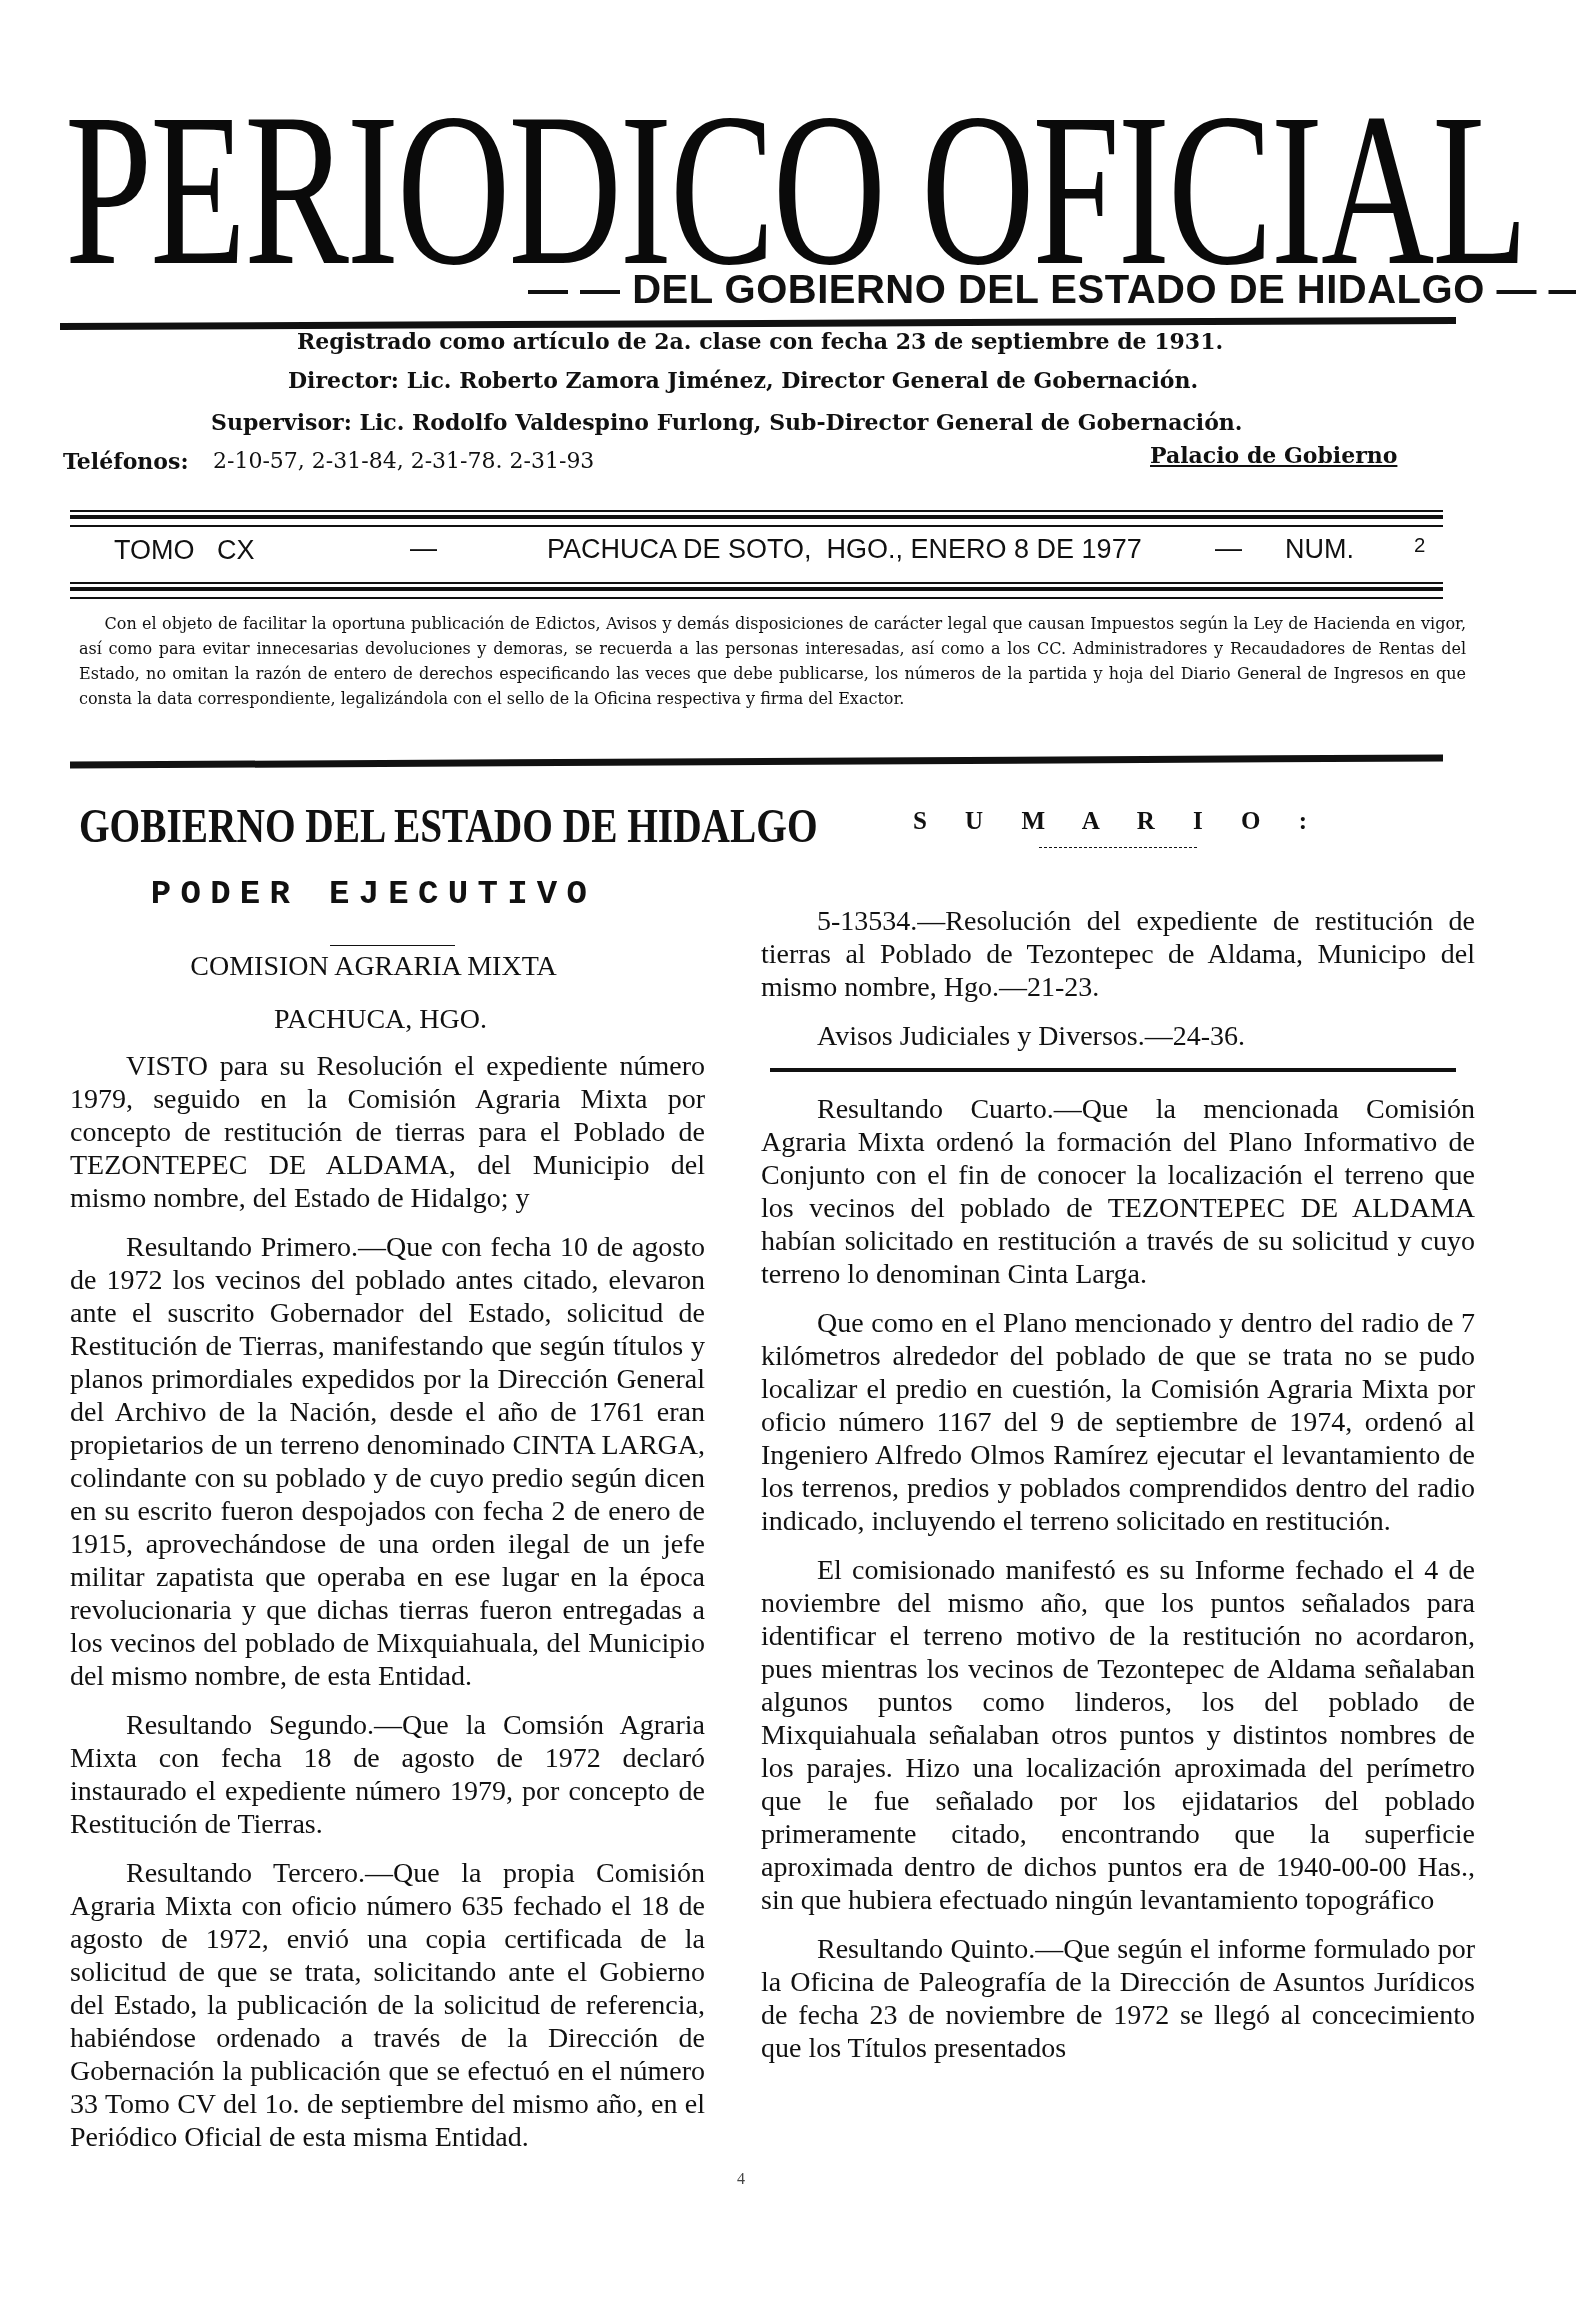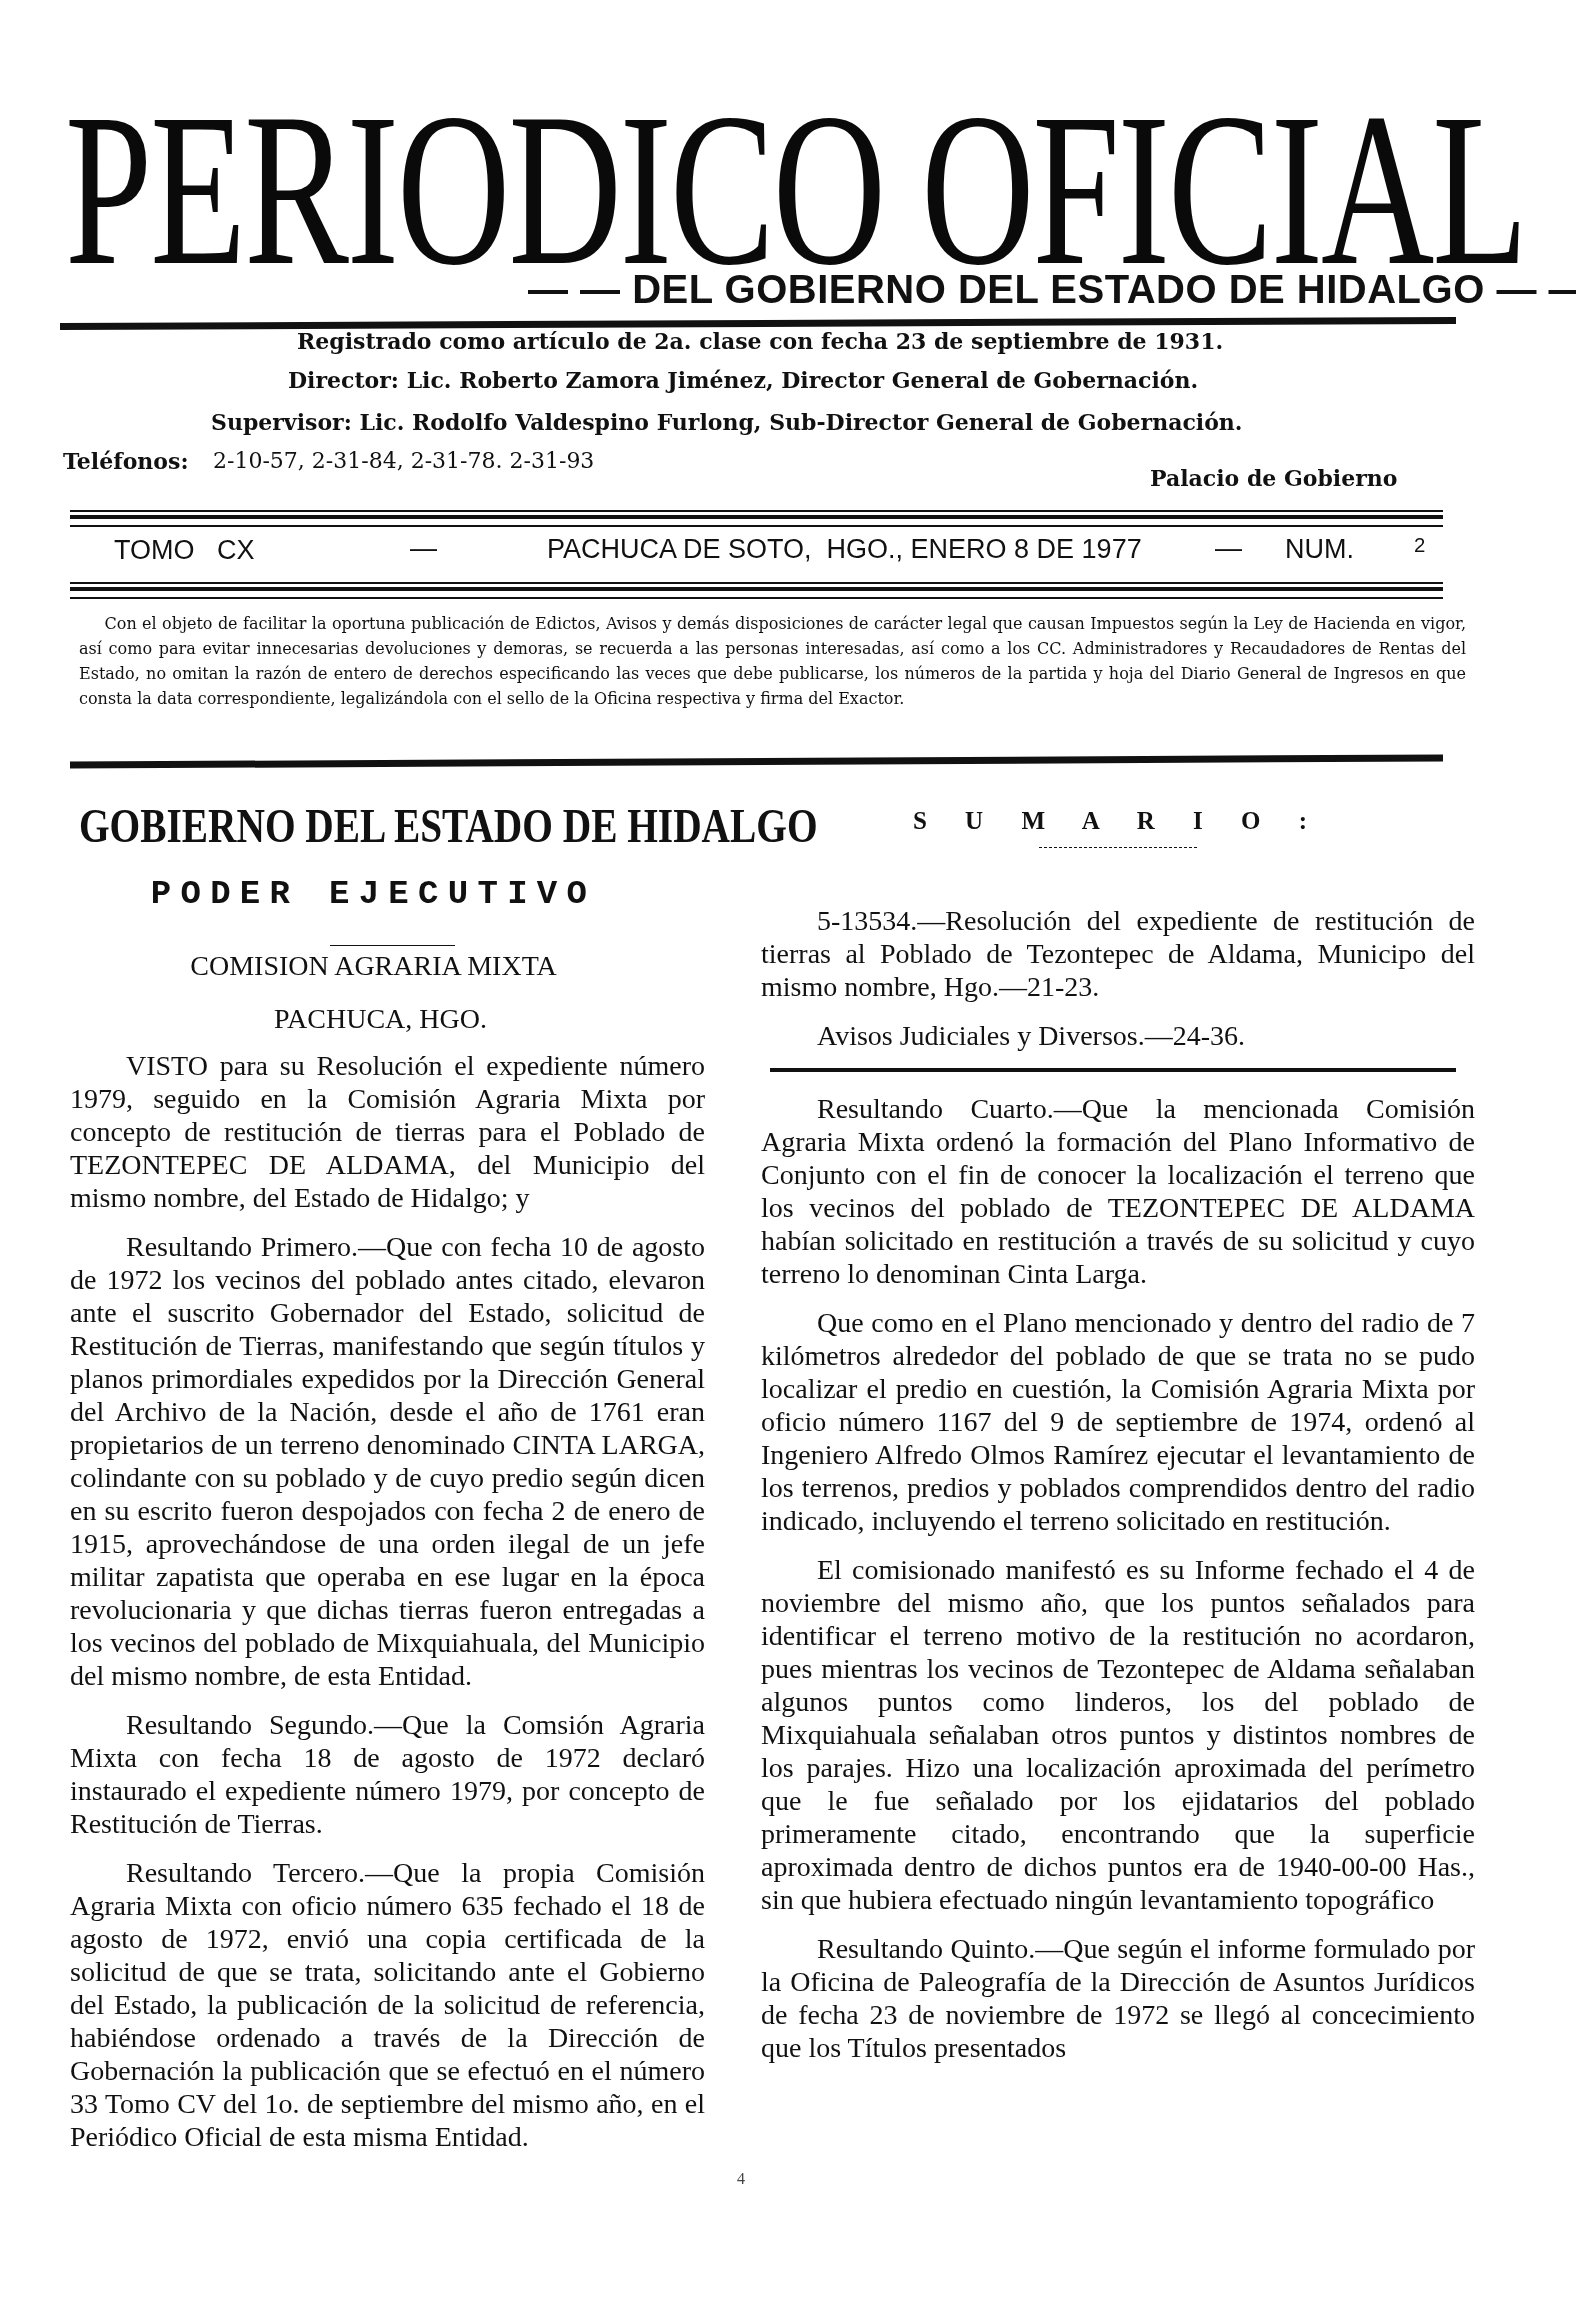--- a/index.html
+++ b/index.html
@@ -26,21 +26,21 @@
 
 <div class="abs masthead-title">PERIODICO OFICIAL</div>
 <div class="abs masthead-sub">— — DEL GOBIERNO DEL ESTADO DE HIDALGO — —</div>
 <div class="abs rule-thick" style="left:60px; top:320px; width:1396px; height:7.4px; transform:rotate(-0.25deg);"></div>
 
 <div class="abs hdr-line" style="left:297px; top:327px;text-align:center;">Registrado como artículo de 2a. clase con fecha 23 de septiembre de 1931.</div>
 <div class="abs hdr-line" style="left:288px; top:366px;">Director: Lic. Roberto Zamora Jiménez, Director General de Gobernación.</div>
 <div class="abs hdr-line" style="left:211px; top:408px;">Supervisor: Lic. Rodolfo Valdespino Furlong, Sub-Director General de Gobernación.</div>
 <div class="abs hdr-line" style="left:63px; top:447px;">Teléfonos:</div>
 <div class="abs hdr-line" style="left:213px; top:447px; font-weight:normal; font-family:'DejaVu Serif',serif;">2-10-57,  2-31-84,  2-31-78.  2-31-93</div>
-<div class="abs hdr-line" style="left:1150px; top:464px;">Palacio de Gobierno</div>
+<div class="abs hdr-line" style="left:1150px; top:441px;text-decoration:underline;">Palacio de Gobierno</div>
 
 <div class="abs dbl-rule" style="left:70px; top:510px; width:1373px;"></div>
 <div class="abs tomo" style="left:114px; top:534px; white-space:pre;">TOMO   CX</div>
 <div class="abs tomo" style="left:410px; top:532px;">—</div>
 <div class="abs tomo" style="left:547px; top:533px; white-space:pre;">PACHUCA DE SOTO,  HGO., ENERO 8 DE 1977</div>
 <div class="abs tomo" style="left:1215px; top:532px;">—</div>
 <div class="abs tomo" style="left:1285px; top:533px;">NUM.</div>
 <div class="abs tomo" style="left:1414px; top:529px; font-size:20.4px;">2</div>
 <div class="abs dbl-rule" style="left:70px; top:582px; width:1373px;"></div>
 

